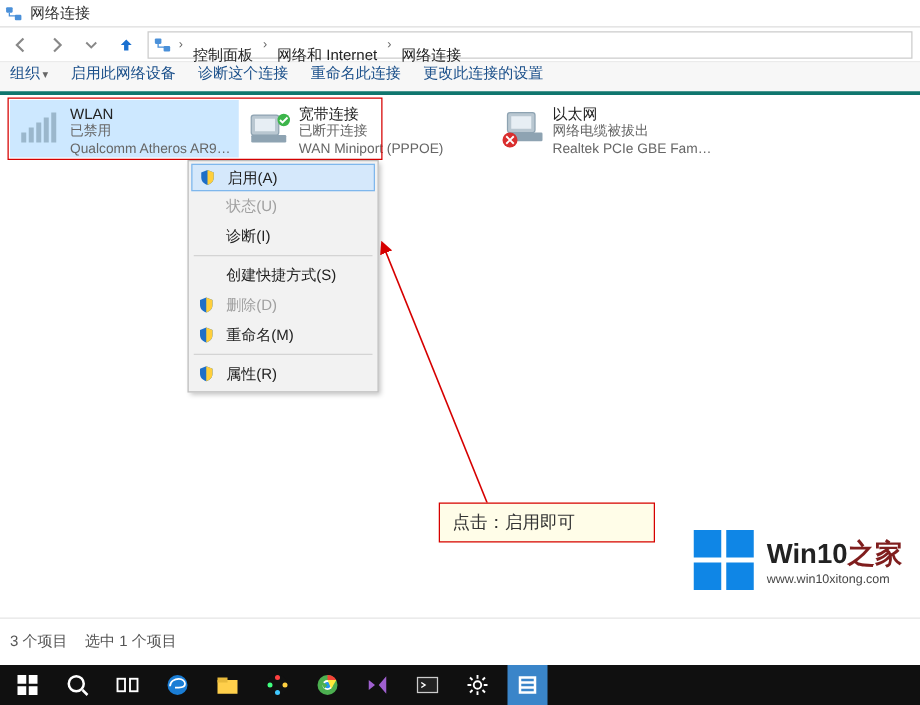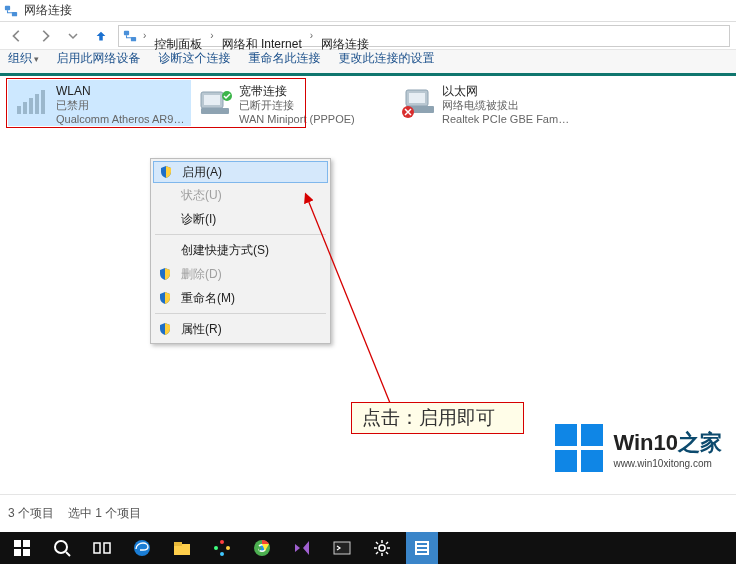--- a/index.html
+++ b/index.html
@@ -99,26 +99,25 @@
     left:6px; top:2px;
     width:300px; height:50px;
     border:1.5px solid #d60000;
     pointer-events:none;
   }
 
   
   .ctxmenu {
     position:absolute;
     left:150px; top:52px;
-    width:181px;
+    width:153px;
     background:#f2f2f2;
     border:1px solid #bdbdbd;
     box-shadow:2px 2px 4px rgba(0,0,0,0.25);
     padding:2px;
-    margin-top:30px;
   }
   .ctxmenu .mi {
     display:flex; align-items:center;
     height:24px;
     padding:0 8px 0 4px;
     gap:8px;
     color:#222;
   }
   .ctxmenu .mi .mi-icon { width:16px; height:16px; flex-shrink:0; display:flex; align-items:center; justify-content:center; }
   .ctxmenu .mi.highlight { background:#d5e8fb; border:1px solid #7fb7ec; height:22px; }
@@ -136,21 +135,21 @@
   .arrow svg { position:absolute; left:0; top:0; overflow:visible; }
   .callout {
     position:absolute;
     left:351px; top:326px;
     width:173px; height:32px;
     background:#fffde8;
     border:1.5px solid #d60000;
     display:flex; align-items:center;
     padding:12px 10px;
     color:#333;
-    font-size:19px;
+    font-size:14px;
   }
 
   
   .statusbar {
     position:absolute;
     left:0; bottom:32px;
     height:38px;
     width:100%;
     display:flex; align-items:center;
     padding:0 8px;
@@ -177,21 +176,21 @@
   
   .brand {
     position:absolute;
     right:14px; bottom:38px;
     display:flex; align-items:center; gap:10px;
   }
   .brand .winlogo { width:48px; height:48px; display:grid; grid-template-columns:1fr 1fr; grid-template-rows:1fr 1fr; gap:4px; }
   .brand .winlogo div { background:#0f86e6; }
   .brand .btxt { display:flex; flex-direction:column; }
   .brand .btxt .b1 { font-size:22px; font-weight:bold; color:#222; }
-  .brand .btxt .b1 .z { color:#0c4a6e; }
+  .brand .btxt .b1 .z { color:#7f1d1d; }
   .brand .btxt .b2 { font-size:10px; color:#444; }
 </style>
 </head>
 <body>
 
 <div class="titlebar">
   <span class="title-icon">
     <svg viewBox="0 0 16 16">
         <rect x="1" y="2" width="6" height="5" fill="#4a90d9" rx="1"></rect>
         <rect x="9" y="9" width="6" height="5" fill="#4a90d9" rx="1"></rect>

